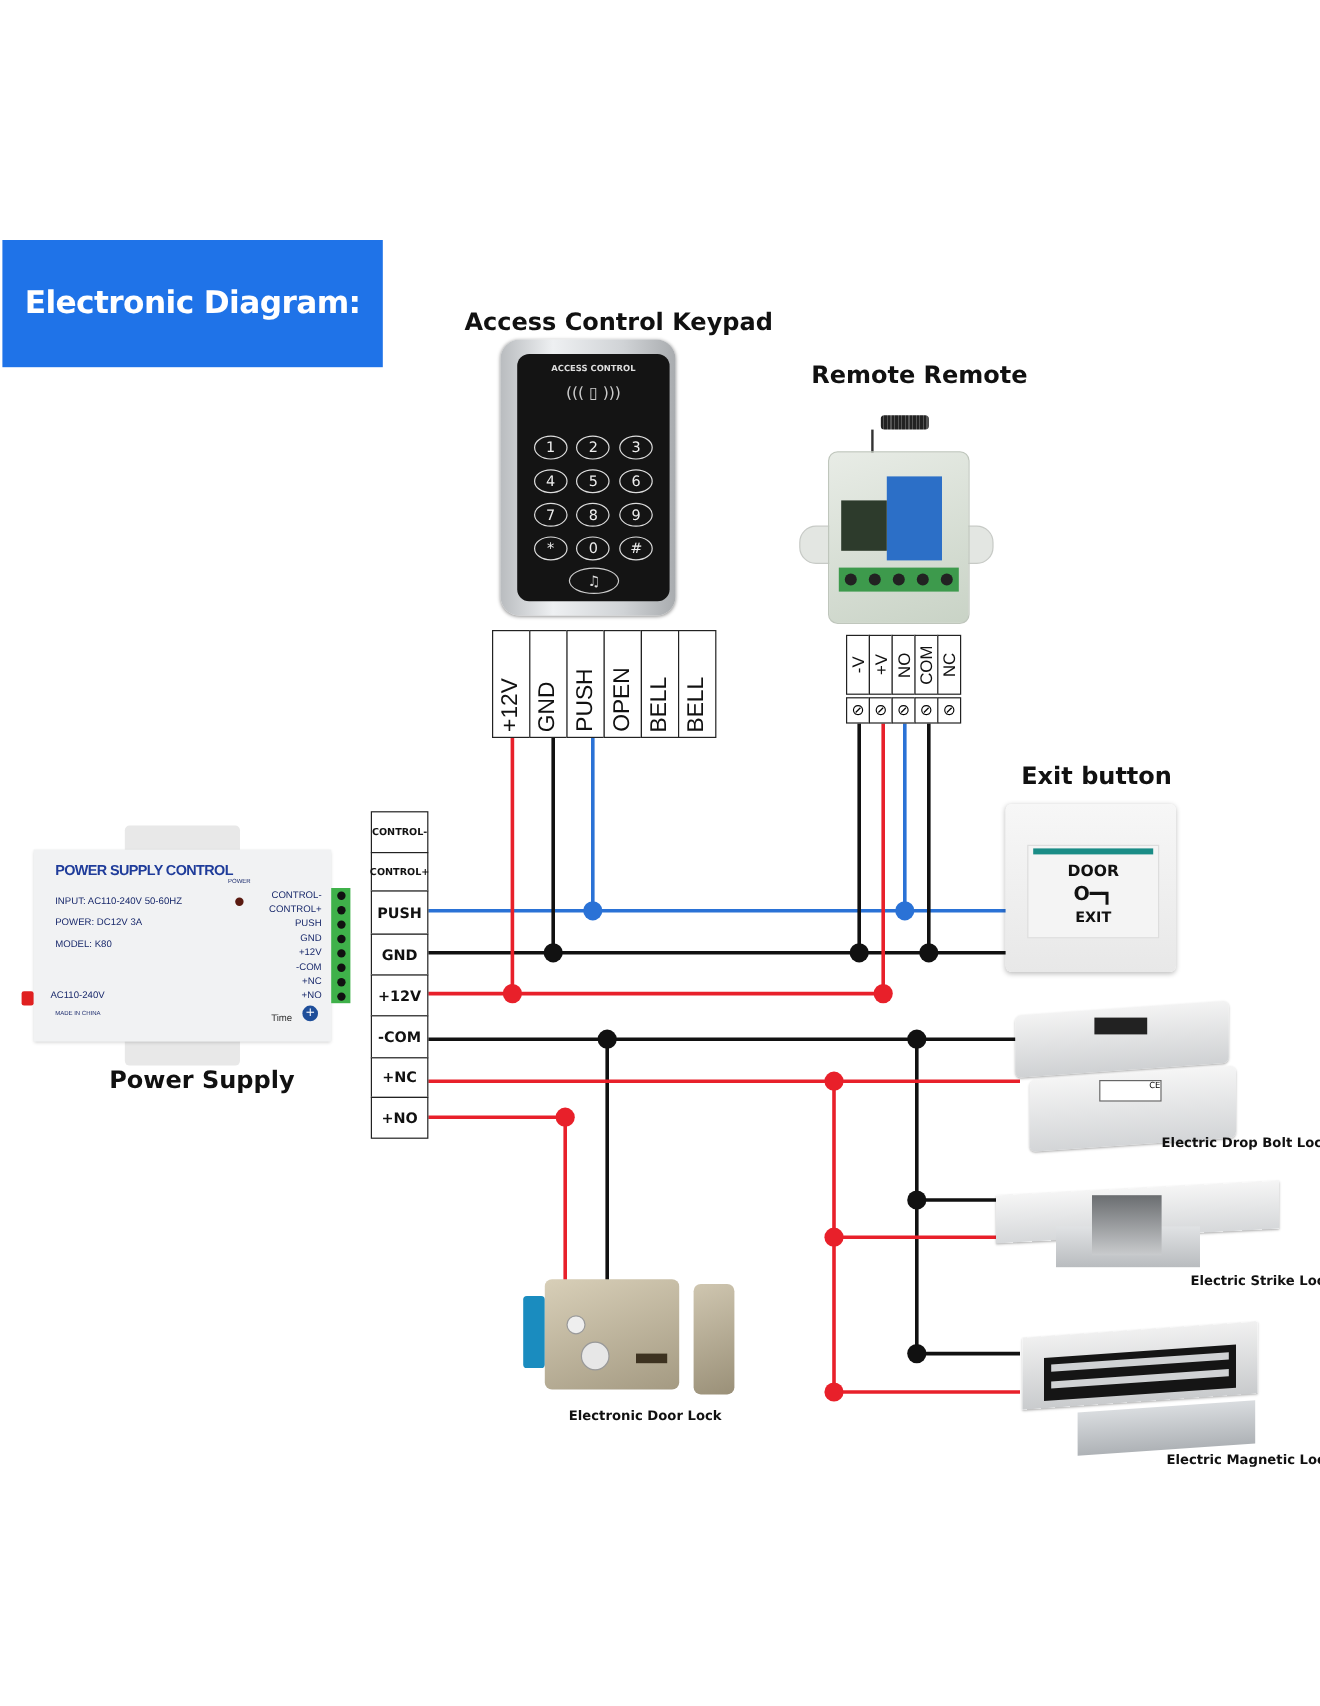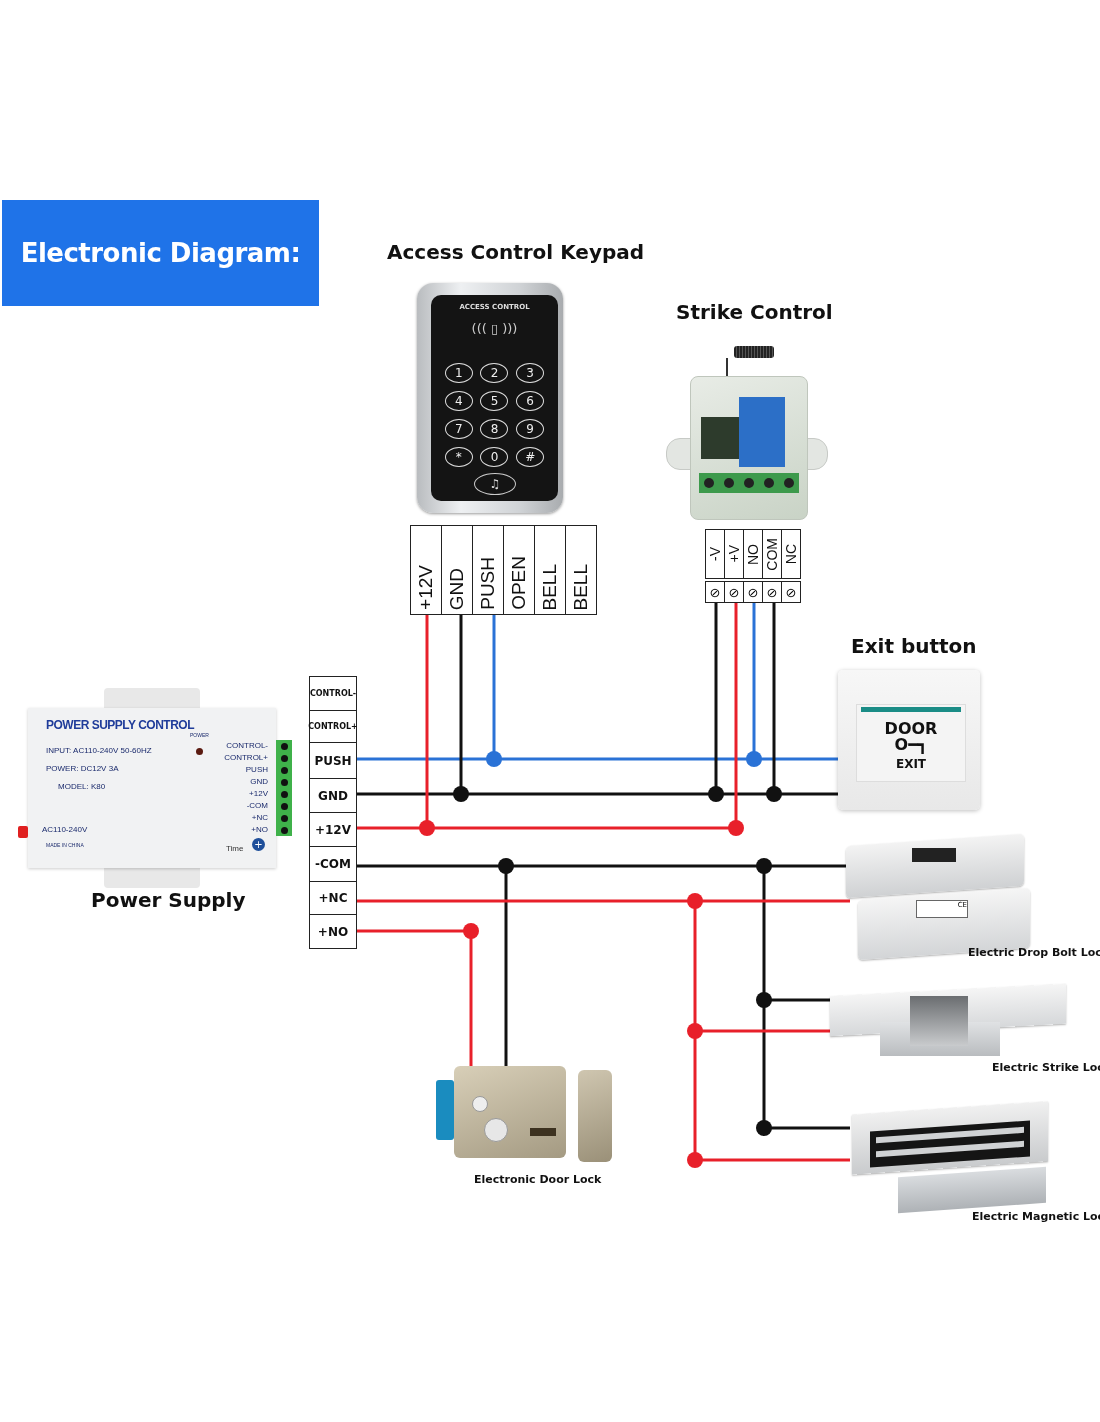--- a/index.html
+++ b/index.html
@@ -15,22 +15,22 @@
   .hlabel.small{font-size:8px;}
   .pslabel{position:absolute;font-family:"Liberation Sans",sans-serif;font-size:8px;color:#1a2a6c;white-space:nowrap;}
 </style>
 </head>
 <body>
 
 <div id="banner" class="abs">
     <span>Electronic Diagram:</span>
   </div>
 
-<div class="abs title" style="left:387px;top:240px;">Access Control Keypad</div>
-<div class="abs title" style="left:676px;top:300px;">Strike Control</div>
+<div class="abs title" style="left:387px;top:256px;">Access Control Keypad</div>
+<div class="abs title" style="left:676px;top:300px;">Remote Remote</div>
 <div class="abs title" style="left:851px;top:634px;">Exit button</div>
 <div class="abs title" style="left:91px;top:888px;">Power Supply</div>
 
 <svg id="wires" width="1100" height="1422">
   <g stroke-width="3" fill="none">
 
     <line x1="356" y1="759" x2="840" y2="759" stroke="#2a72d6"></line>
     <line x1="494" y1="614" x2="494" y2="759" stroke="#2a72d6"></line>
     <line x1="754" y1="602" x2="754" y2="759" stroke="#2a72d6"></line>
 
@@ -155,35 +155,35 @@
     <div class="tb-cell" style="left: 762px; top: 581px; width: 20px; height: 22px; font-size: 13px;">⊘</div>
     <div class="tb-cell" style="left: 781px; top: 529px; width: 20px; height: 50px;">
       <span class="vlabel" style="font-size: 14px;">NC</span>
     </div>
     <div class="tb-cell" style="left: 781px; top: 581px; width: 20px; height: 22px; font-size: 13px;">⊘</div>
   </div>
 
 <div class="abs" style="left:838px;top:670px;width:142px;height:140px;background:linear-gradient(180deg,#f7f7f7,#e8e8e8);border-radius:5px;box-shadow:0 1px 4px rgba(0,0,0,.25);">
   <div class="abs" style="left:18px;top:34px;width:108px;height:76px;background:#f4f4f4;border:1px solid #ddd;">
     <div class="abs" style="left:4px;top:2px;width:100px;height:5px;background:#1a8c86;"></div>
-    <div class="abs" style="left:0;top:14px;width:108px;text-align:center;font-weight:bold;font-size:16px;color:#111;">DOOR</div>
+    <div class="abs" style="left:0;top:14px;width:108px;text-align:center;font-weight:bold;font-size:13px;color:#111;">DOOR</div>
     <div class="abs" style="left:0;top:30px;width:108px;text-align:center;font-weight:bold;font-size:16px;color:#111;">O━┓</div>
     <div class="abs" style="left:0;top:52px;width:108px;text-align:center;font-weight:bold;font-size:12px;color:#111;">EXIT</div>
   </div>
 </div>
 
 <div class="abs" style="left:28px;top:688px;width:270px;height:200px;">
   <div class="abs" style="left:76px;top:0;width:96px;height:24px;background:#e8e8e8;border-radius:4px;"></div>
   <div class="abs" style="left:76px;top:176px;width:96px;height:24px;background:#e8e8e8;border-radius:4px;"></div>
   <div class="abs" style="left:0;top:20px;width:248px;height:160px;background:#f1f2f3;box-shadow:0 1px 3px rgba(0,0,0,.2);"></div>
   <div class="abs" style="left:-10px;top:138px;width:10px;height:12px;background:#e02020;border-radius:2px;"></div>
   <div class="pslabel" style="left:18px;top:30px;font-size:12px;font-weight:bold;letter-spacing:-0.5px;color:#1f3c9a;">POWER SUPPLY CONTROL</div>
   <div class="pslabel" style="left:18px;top:58px;">INPUT: AC110-240V  50-60HZ</div>
   <div class="pslabel" style="left:18px;top:76px;">POWER: DC12V  3A</div>
-  <div class="pslabel" style="left:30px;top:94px;">MODEL: K80</div>
+  <div class="pslabel" style="left:18px;top:94px;">MODEL: K80</div>
   <div class="pslabel" style="left:14px;top:137px;">AC110-240V</div>
   <div class="pslabel" style="left:18px;top:154px;font-size:5px;">MADE IN CHINA</div>
   <div class="pslabel" style="left:162px;top:44px;font-size:5px;">POWER</div>
   <div class="abs" style="left:168px;top:60px;width:7px;height:7px;border-radius:50%;background:#5a1a10;"></div>
   <div id="ps-device-terms" class="abs" style="left:188px;top:52px;width:52px;text-align:right;">
       <div style="font-family: &quot;Liberation Sans&quot;, sans-serif; font-size: 8px; color: rgb(26, 42, 108); line-height: 12px;">CONTROL-</div>
       <div style="font-family: &quot;Liberation Sans&quot;, sans-serif; font-size: 8px; color: rgb(26, 42, 108); line-height: 12px;">CONTROL+</div>
       <div style="font-family: &quot;Liberation Sans&quot;, sans-serif; font-size: 8px; color: rgb(26, 42, 108); line-height: 12px;">PUSH</div>
       <div style="font-family: &quot;Liberation Sans&quot;, sans-serif; font-size: 8px; color: rgb(26, 42, 108); line-height: 12px;">GND</div>
       <div style="font-family: &quot;Liberation Sans&quot;, sans-serif; font-size: 8px; color: rgb(26, 42, 108); line-height: 12px;">+12V</div>

